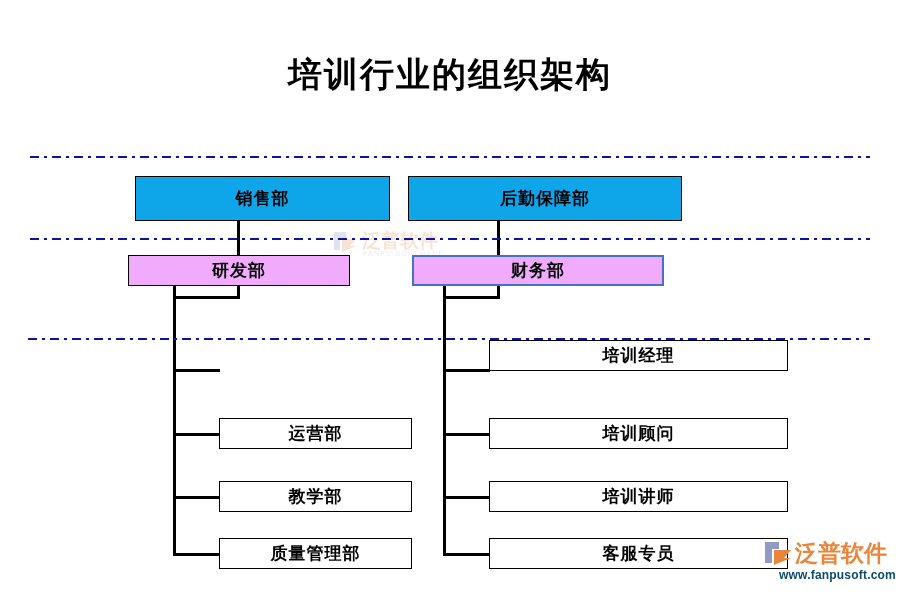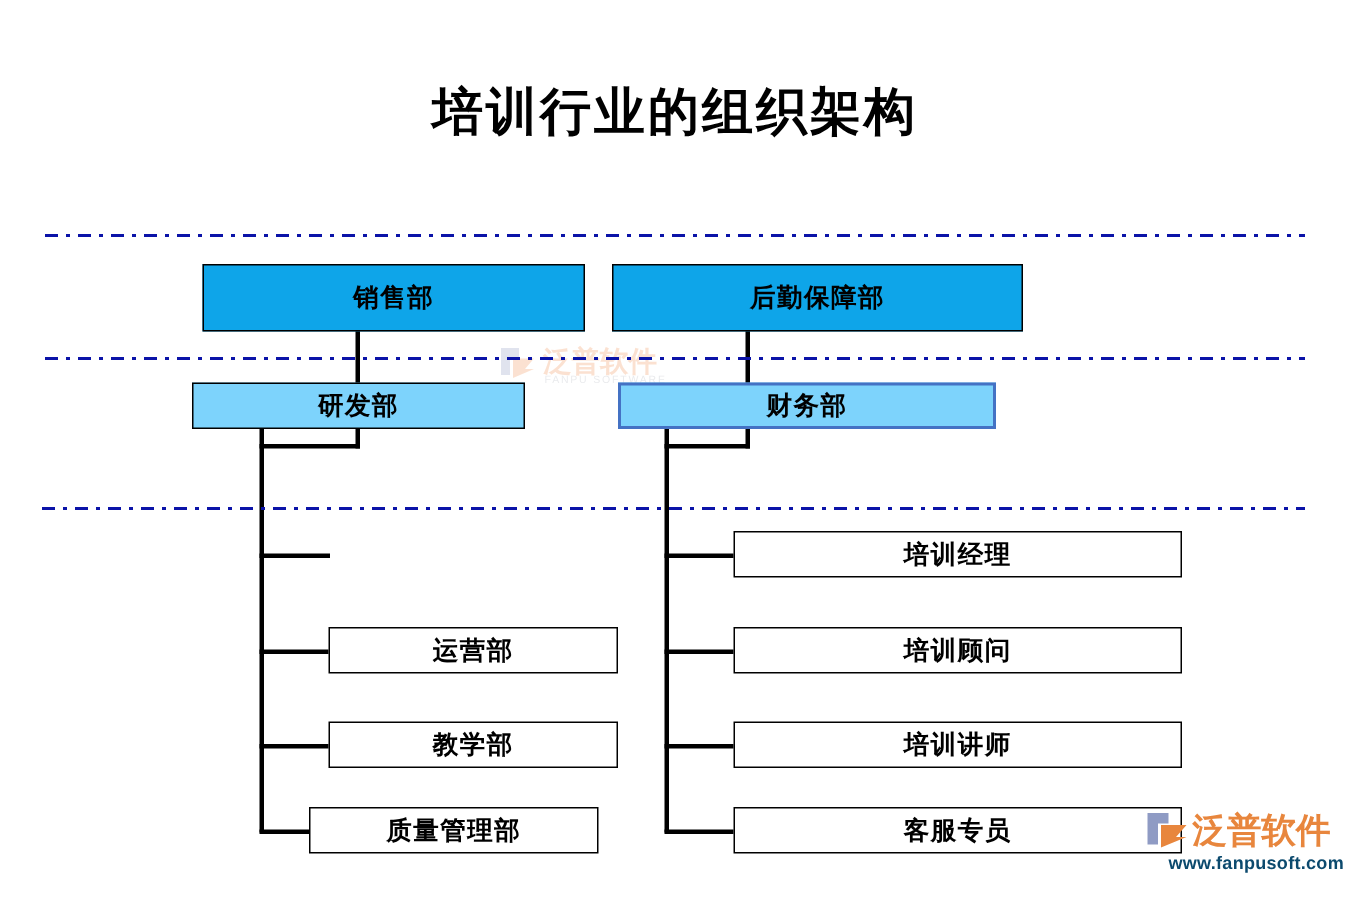--- a/index.html
+++ b/index.html
@@ -70,21 +70,21 @@
     color: #000000;
     letter-spacing: 1px;
     z-index: 6;
     white-space: nowrap;
   }
   .node.tier1 {
     background: #0ea5e9;
     border: 1.5px solid #000000;
   }
   .node.tier2 {
-    background: #7dd3fc;
+    background: #f0abfc;
     border: 1.5px solid #000000;
   }
   .node.tier2.selected {
     border: 2px solid #4472c4;
   }
   .node.tier3 {
     background: #ffffff;
     border: 1.5px solid #000000;
     font-weight: bold;
   }
@@ -223,25 +223,25 @@
   <div class="node tier2 selected" style="left:412px; top:255px; width:252px; height:31px;">
     <span>财务部</span>
   </div>
 
   <div class="node tier3" style="left:219px; top:481px; width:193px; height:31px;">
     <span>教学部</span>
   </div>
   <div class="node tier3" style="left:219px; top:418px; width:193px; height:31px;">
     <span>运营部</span>
   </div>
-  <div class="node tier3" style="left:206px; top:538px; width:193px; height:31px;">
+  <div class="node tier3" style="left:219px; top:538px; width:193px; height:31px;">
     <span>质量管理部</span>
   </div>
 
-  <div class="node tier3" style="left:489px; top:354px; width:299px; height:31px;">
+  <div class="node tier3" style="left:489px; top:340px; width:299px; height:31px;">
     <span>培训经理</span>
   </div>
   <div class="node tier3" style="left:489px; top:418px; width:299px; height:31px;">
     <span>培训顾问</span>
   </div>
   <div class="node tier3" style="left:489px; top:481px; width:299px; height:31px;">
     <span>培训讲师</span>
   </div>
   <div class="node tier3" style="left:489px; top:538px; width:299px; height:31px;">
     <span>客服专员</span>

